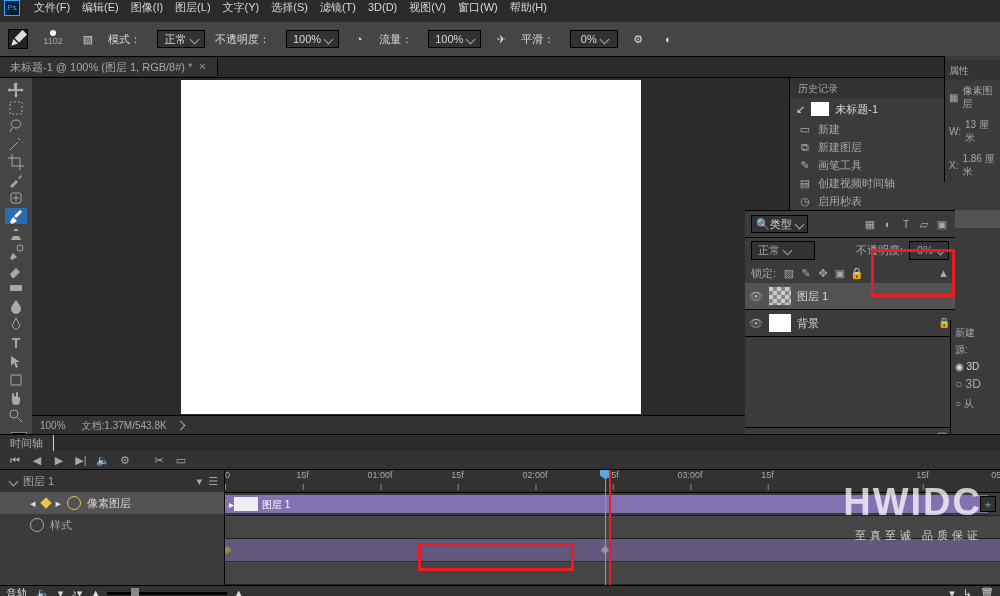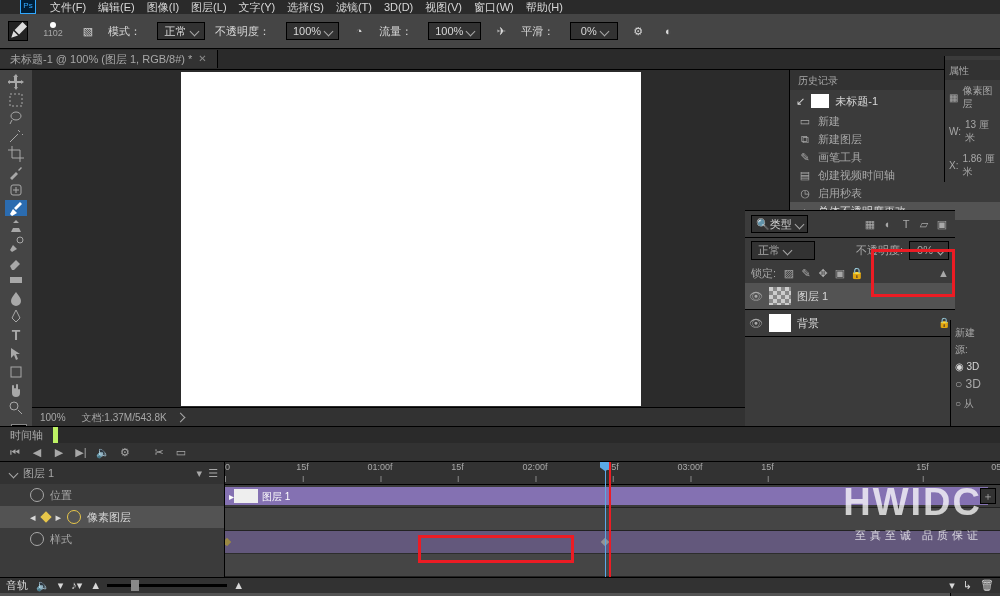--- a/index.html
+++ b/index.html
@@ -22,23 +22,23 @@
     width: 1000px;
     height: 596px;
     background: var(--bg-5);
     color: var(--text);
     font: 11px/1.3 "Microsoft YaHei", "PingFang SC", sans-serif;
     position: relative;
     overflow: hidden;
   }
   
   .menubar {
-    display: flex; align-items: flex-end;
-    height: 14px; background: var(--bg-1);
-    padding: 0 20px;
+    display: flex; align-items: flex-start;
+    height: 22px; background: var(--bg-1);
+    padding: 0 4px;
   }
   .menubar .logo {
     width: 14px; height: 14px; background:#001e36; border:1px solid #31a8ff;
     display:flex;align-items:center;justify-content:center;font-size:8px;color:#31a8ff;margin-right:8px;
   }
   .menubar span { padding: 0 6px; color: var(--text); }
   .menubar .menu-item { cursor: default; }
 
   
   .optionsbar {
@@ -109,21 +109,21 @@
   .layer-row .eye{width:14px;text-align:center;color:var(--text-dim);}
   .layer-row .thumb{width:22px;height:18px;background:#aaa;}
   .layer-row .thumb.trans{background:repeating-conic-gradient(#888 0 25%,#ccc 0 50%) 0 0/8px 8px;}
   .layer-row .lock-right{margin-left:auto;color:var(--text-dim);font-size:10px;}
   .layers-footer{display:flex;gap:6px;justify-content:flex-end;padding:3px 6px;border-top:1px solid #000;}
   .layers-footer span{width:14px;height:14px;color:var(--text-dim);display:flex;align-items:center;justify-content:center;}
 
   
   .timeline{height:164px;background:var(--bg-3);border-top:1px solid #000;display:flex;flex-direction:column;position:relative;}
   .tl-tab{height:18px;background:var(--bg-1);display:flex;align-items:center;}
-  .tl-tab span{background:var(--bg-2);padding:1px 10px;border-right:5px solid #bef264;color:var(--text-dim);}
+  .tl-tab span{background:var(--bg-2);padding:1px 10px;border-right:1px solid #bef264;color:var(--text-dim);}
   .tl-toolbar{height:26px;background:var(--bg-2);display:flex;align-items:center;padding:0 6px;gap:4px;border-bottom:1px solid #000;}
   .tl-toolbar .btn{width:18px;height:18px;display:flex;align-items:center;justify-content:center;color:var(--text-dim);}
   .tl-body{flex:1;display:flex;position:relative;}
   .tl-left{width:224px;background:var(--bg-3);border-right:1px solid #000;}
   .tl-left .row{height:22px;display:flex;align-items:center;gap:6px;padding:0 6px;color:var(--text-dim);font-size:11px;}
   .tl-left .row.layer{background:var(--bg-2);}
   .tl-left .row.prop{padding-left:30px;}
   .tl-left .row.prop.sel{background:var(--bg-5);color:var(--text);}
   .diamond{width:8px;height:8px;transform:rotate(45deg);background:#a0a0a0;}
   .diamond.yellow{background:#e8c74a;}
@@ -469,24 +469,20 @@
   <div class="tl-body">
 
     <div class="tl-left">
       <div class="row layer">
         <span class="chev" style="transform:rotate(45deg);"></span>
         <span>图层 1</span>
         <span style="flex:1"></span>
         <span>▾</span>
         <span>☰</span>
       </div>
-      <div class="row prop">
-        <span class="stopwatch"></span>
-        <span>位置</span>
-      </div>
       <div class="row prop sel">
         <span>◂</span>
         <span class="diamond yellow"></span>
         <span>▸</span>
         <span class="stopwatch" style="border-color:#e8c74a;"></span>
         <span>像素图层</span>
       </div>
       <div class="row prop">
         <span class="stopwatch"></span>
         <span>样式</span>

